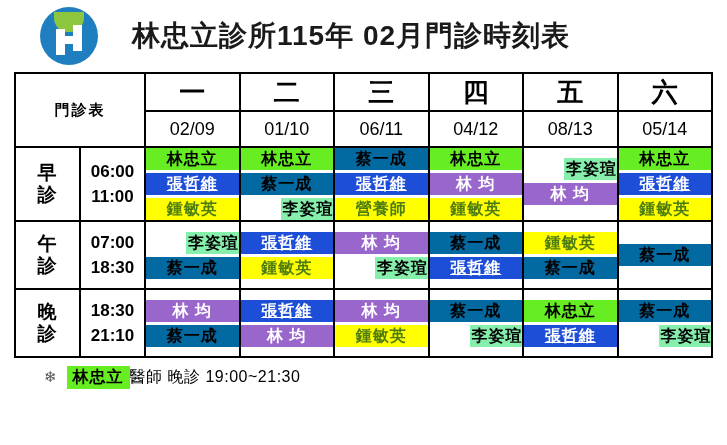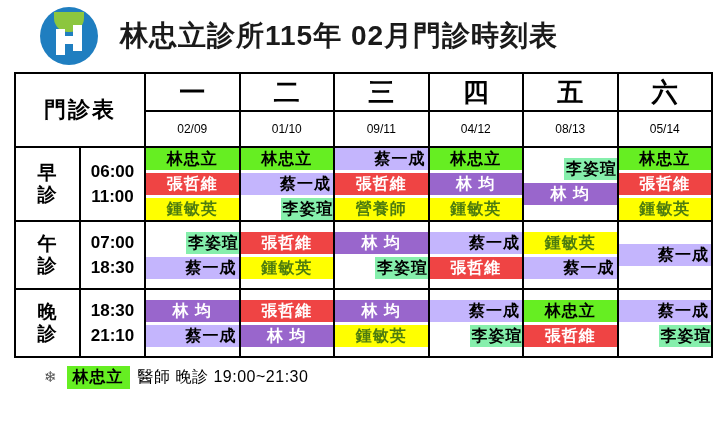--- a/index.html
+++ b/index.html
@@ -66,21 +66,21 @@
     left: 16px;
     top: 29px;
     width: 26px;
     height: 8px;
     background: #ffffff;
   }
   .title {
     font-size: 28px;
     font-weight: bold;
     color: #1a1a1a;
-    margin-left: 22px;
+    margin-left: 34px;
     letter-spacing: 1px;
     white-space: nowrap;
   }
 
   
   .tbl-wrap {
     padding: 0 14px;
     box-sizing: border-box;
   }
   table.schedule {
@@ -89,35 +89,35 @@
     table-layout: fixed;
   }
   table.schedule td, table.schedule th {
     border: 2px solid #000000;
     padding: 0;
     text-align: center;
     vertical-align: middle;
   }
   .corner {
     width: 128px;
-    font-size: 22px;
+    font-size: 15px;
     font-weight: bold;
     letter-spacing: 2px;
     color: #000;
     height: 70px;
   }
   .dow {
     font-size: 26px;
     font-weight: bold;
     height: 36px;
     color: #000;
     border-bottom: none !important;
   }
   .dt {
-    font-size: 12px;
+    font-size: 18px;
     height: 34px;
     color: #000;
     border-top: 2px solid #000 !important;
   }
   .sess-label {
     width: 48px;
     font-size: 19px;
     font-weight: bold;
     letter-spacing: 1px;
     color: #000;
@@ -151,23 +151,23 @@
     white-space: nowrap;
     letter-spacing: 1px;
   }
   .chip.empty {
     background: transparent;
     color: transparent;
   }
 
   
   .c-green   { background: #66ee22; color: #000; }
-  .c-red     { background: #ef4444; color: #ffffff; }
+  .c-red     { background: #1d4ed8; color: #ffffff; text-decoration: underline; }
   .c-yellow  { background: #ffff00; color: #4d7c0f; }
-  .c-cyan    { background: #c4b5fd; color: #000; text-align: right; }
+  .c-cyan    { background: #0369a1; color: #000; }
   .c-purple  { background: #9966cc; color: #ffffff; }
   .c-pink    { background: #86efac; color: #000; margin-left: 40px; }
 
   
   .note {
     display: flex;
     align-items: center;
     height: 38px;
     padding-left: 44px;
     font-size: 16px;
@@ -180,21 +180,21 @@
   }
   .note .chip-inline {
     background: #66ee22;
     color: #000;
     font-weight: bold;
     font-size: 16px;
     padding: 1px 6px;
     letter-spacing: 1px;
   }
   .note .txt {
-    margin-left: 8px;
+    margin-left: 0;
     letter-spacing: 0.5px;
   }
 </style>
 </head>
 <body>
 
 <div class="page">
 
   <div class="header">
     <div class="logo">
@@ -214,21 +214,21 @@
             <td class="dow">一</td>
             <td class="dow">二</td>
             <td class="dow">三</td>
             <td class="dow">四</td>
             <td class="dow">五</td>
             <td class="dow">六</td>
           </tr>
           <tr>
             <td class="dt">02/09</td>
             <td class="dt">01/10</td>
-            <td class="dt">09/11</td>
+            <td class="dt">06/11</td>
             <td class="dt">04/12</td>
             <td class="dt">08/13</td>
             <td class="dt">05/14</td>
           </tr>
           <tr>
             <td class="sess-label">
               <span class="ch">早</span>
               <span class="ch">診</span>
             </td>
             <td class="times">

